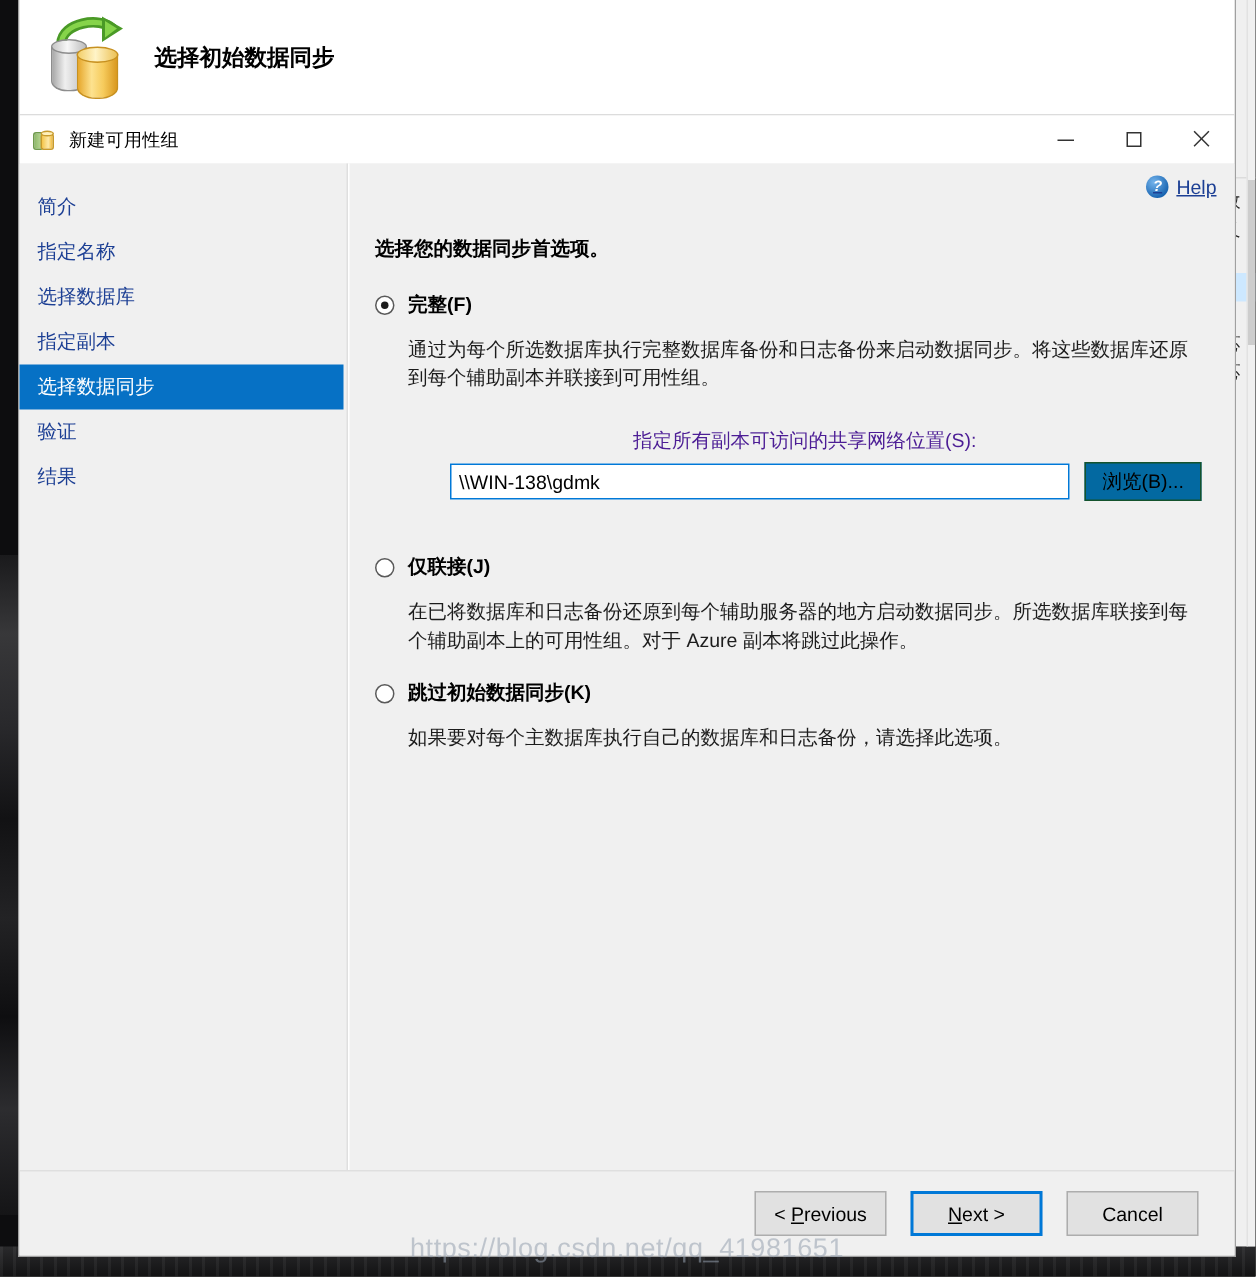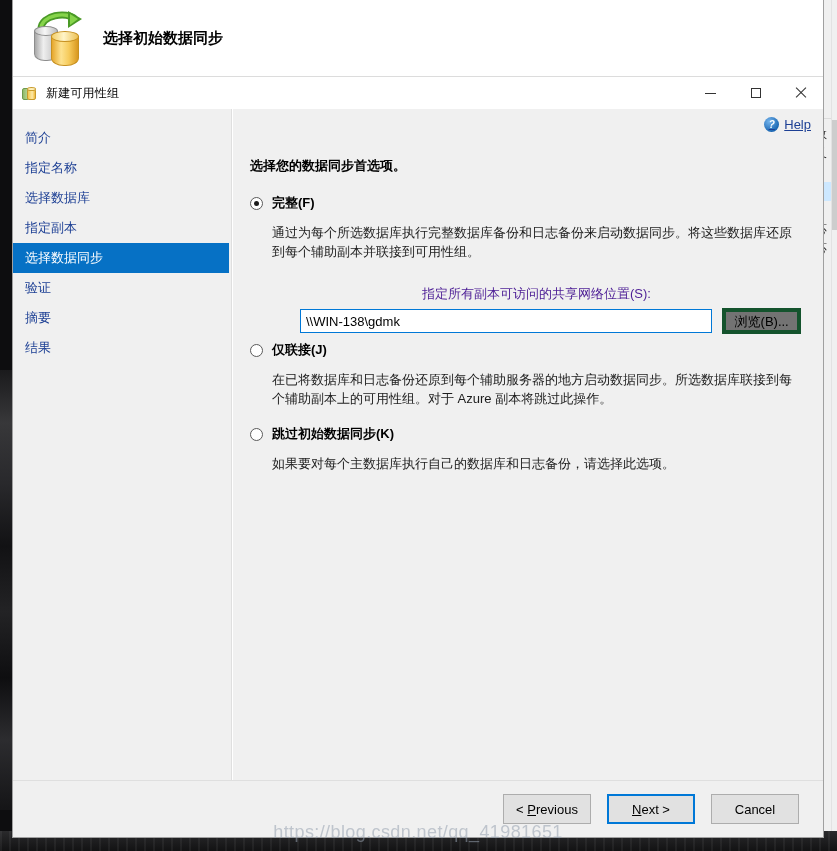--- a/index.html
+++ b/index.html
@@ -372,40 +372,40 @@
   .opt-sublabel {
     font-size: 13px;
     color: #4c1d95;
     margin: 24px 0 5px 22px;
     text-align: center;
   }
   #share-row {
     display: flex;
     align-items: center;
     gap: 10px;
-    margin: 0 0 8px 22px;
+    margin: 0 0 36px 22px;
     padding-left: 28px;
   }
   #share-input {
     width: 503px;
     height: 24px;
     border: 1px solid #0078d7;
     background: #ffffff;
     font-family: "Liberation Sans", sans-serif;
     font-size: 13px;
     color: #000;
     padding: 0 5px;
     box-sizing: border-box;
     outline: none;
   }
   #browse-button {
     width: 92px;
     height: 26px;
-    background: #737373;
-    border: 4px solid #14532d;
+    background: #0369a1;
+    border: 1px solid #14532d;
     font-family: "Liberation Sans", sans-serif;
     font-size: 13px;
     color: #000;
     box-sizing: border-box;
   }
 
   .opt-gap { height: 14px; }
 
   
   #footer {
@@ -517,21 +517,20 @@
 
   <div id="body-split">
 
     <div id="sidebar">
       <div class="nav-item">简介</div>
       <div class="nav-item">指定名称</div>
       <div class="nav-item">选择数据库</div>
       <div class="nav-item">指定副本</div>
       <div class="nav-item active">选择数据同步</div>
       <div class="nav-item">验证</div>
-      <div class="nav-item">摘要</div>
       <div class="nav-item">结果</div>
     </div>
 
     <div id="content-pane">
 
       <div id="help-row">
         <a id="help-link" href="#">
           <span id="help-icon">?</span>
           <span>Help</span>
         </a>

